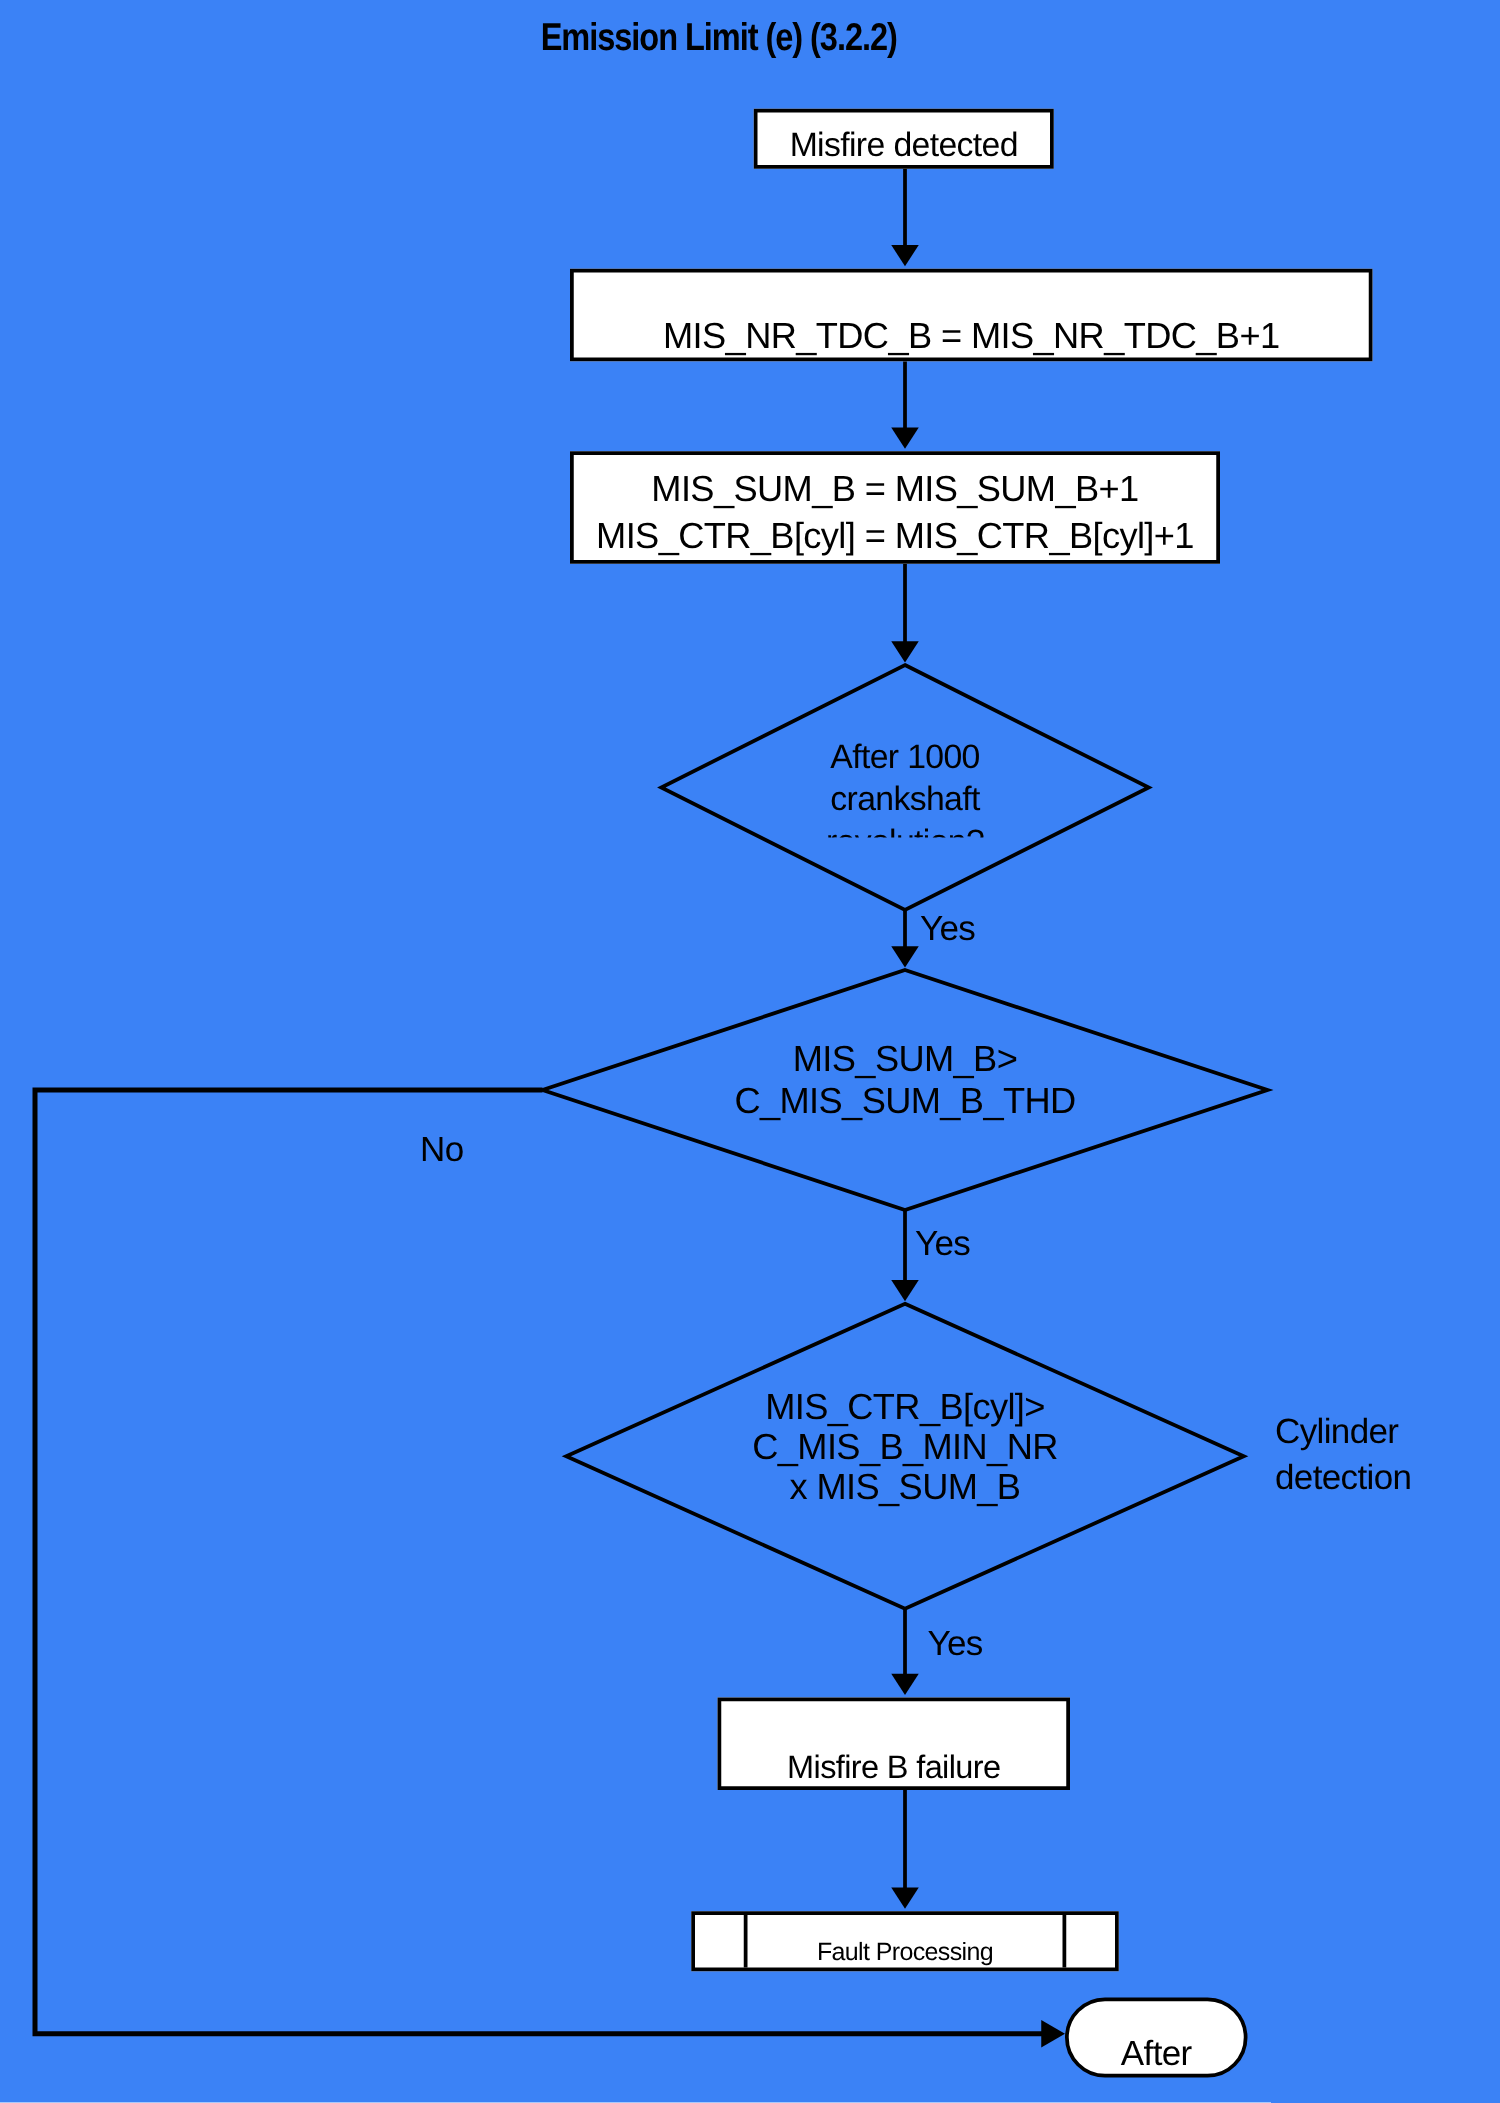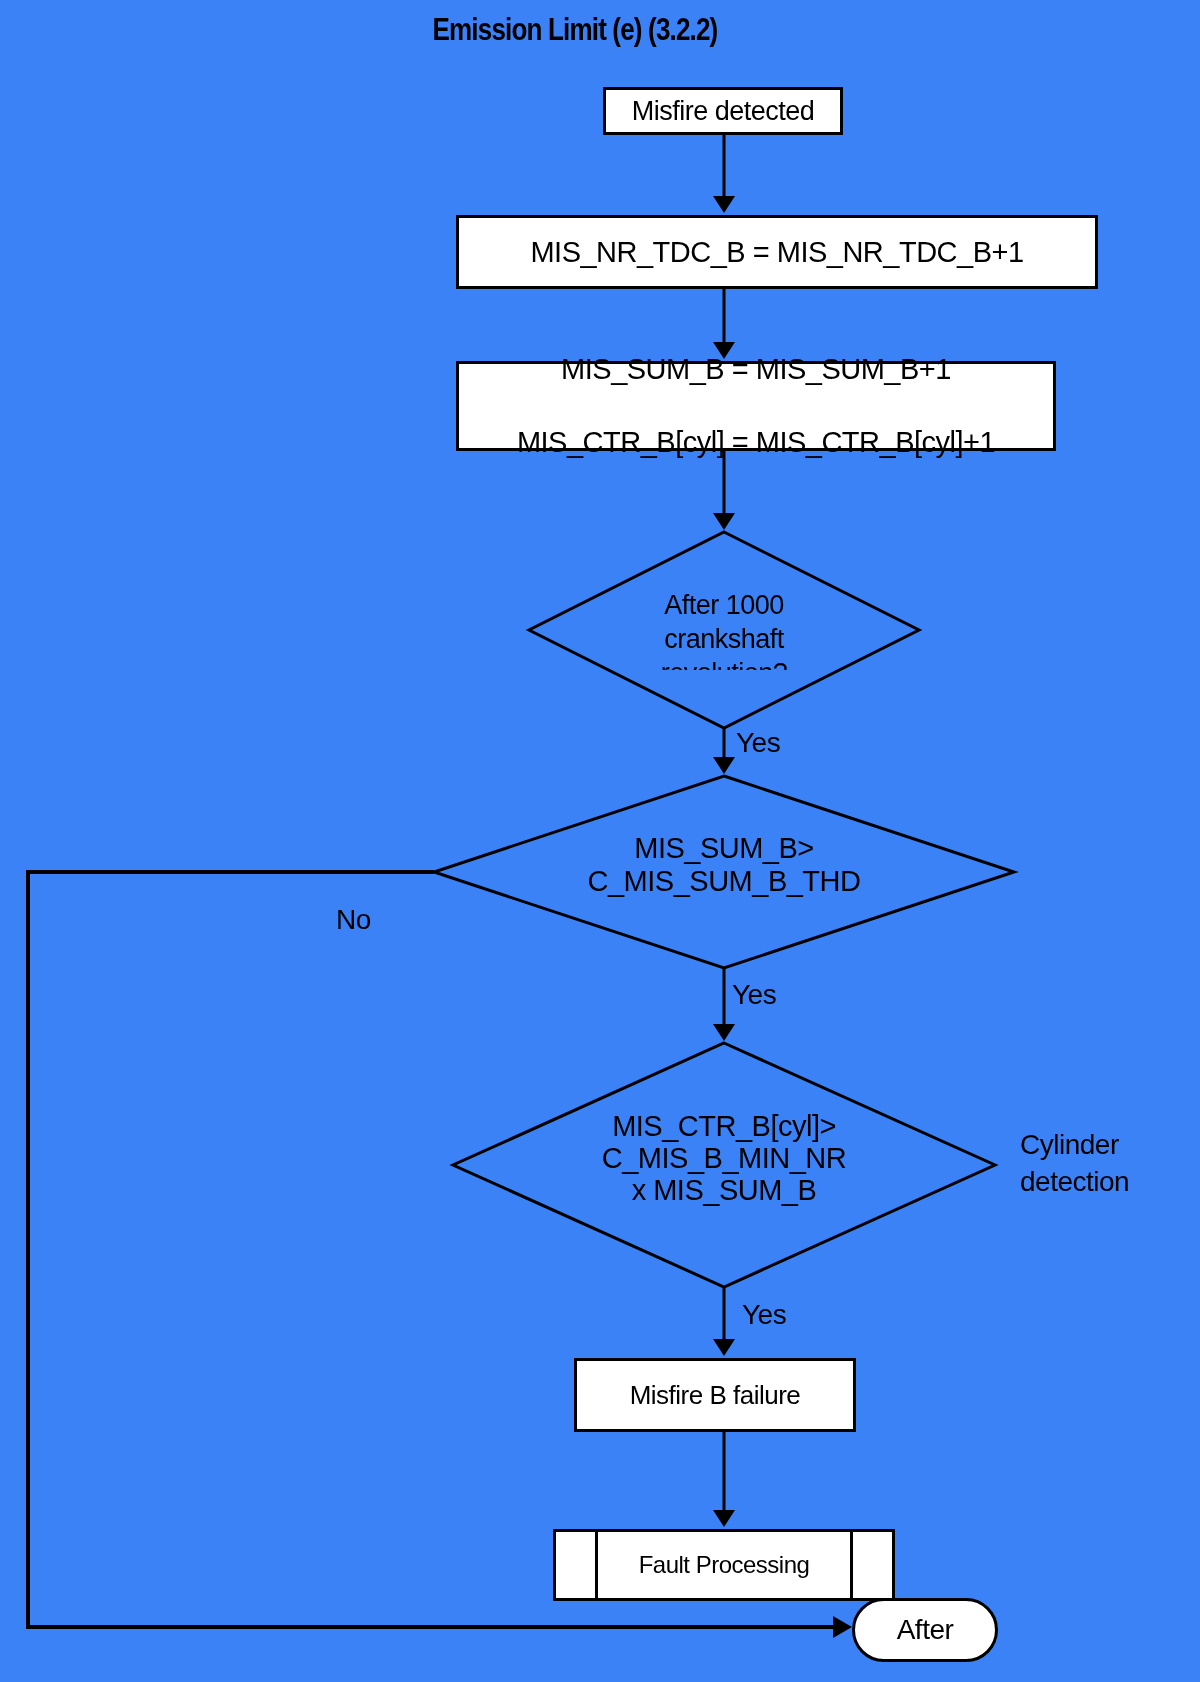--- a/index.html
+++ b/index.html
@@ -20,31 +20,31 @@
     left: 275px; top: 12px; width: 600px;
     font-size: 31px; font-weight: bold; text-align: center;
     transform: scaleX(0.84); transform-origin: center;
     letter-spacing: -1px; white-space: nowrap;
   }
 
   .node {
     box-sizing: border-box;
     border: 3px solid #000;
     display: flex; flex-direction: column;
-    align-items: center; justify-content: center;
+    align-items: center; justify-content: flex-end;
     text-align: center;
     background: #fff;
   }
   .node .ln { white-space: nowrap; }
 
   .box-start   { left: 603px; top: 87px;  width: 240px; height: 48px; font-size: 27px; }
   .box-proc1   { left: 456px; top: 215px; width: 642px; height: 74px; font-size: 29px; }
-  .box-proc2   { left: 456px; top: 361px; width: 600px; height: 90px; font-size: 29px; line-height: 37px; gap: 36px; }
+  .box-proc2   { left: 456px; top: 361px; width: 520px; height: 90px; font-size: 29px; line-height: 37px; }
   .box-fail    { left: 574px; top: 1358px; width: 282px; height: 74px; font-size: 26px; }
-  .box-fault   { left: 553px; top: 1529px; width: 342px; height: 72px; font-size: 24px; }
+  .box-fault   { left: 553px; top: 1529px; width: 342px; height: 48px; font-size: 20px; }
   .box-return  { left: 852px; top: 1598px; width: 146px; height: 64px; font-size: 28px; border-radius: 32px; }
 
   .vbar { position: absolute; top: 0; bottom: 0; width: 3px; background: #000; }
   .vbar.l { left: 39px; } .vbar.r { right: 39px; }
 
   .dtext { text-align: center; font-size: 29px; }
   .d1-text { left: 604px; top: 588px;  width: 240px; height: 82px; overflow: hidden; font-size: 27px; line-height: 34px; }
   .d2-text { left: 524px; top: 832px;  width: 400px; line-height: 33px; }
   .d3-text { left: 524px; top: 1110px; width: 400px; line-height: 32px; }
 

